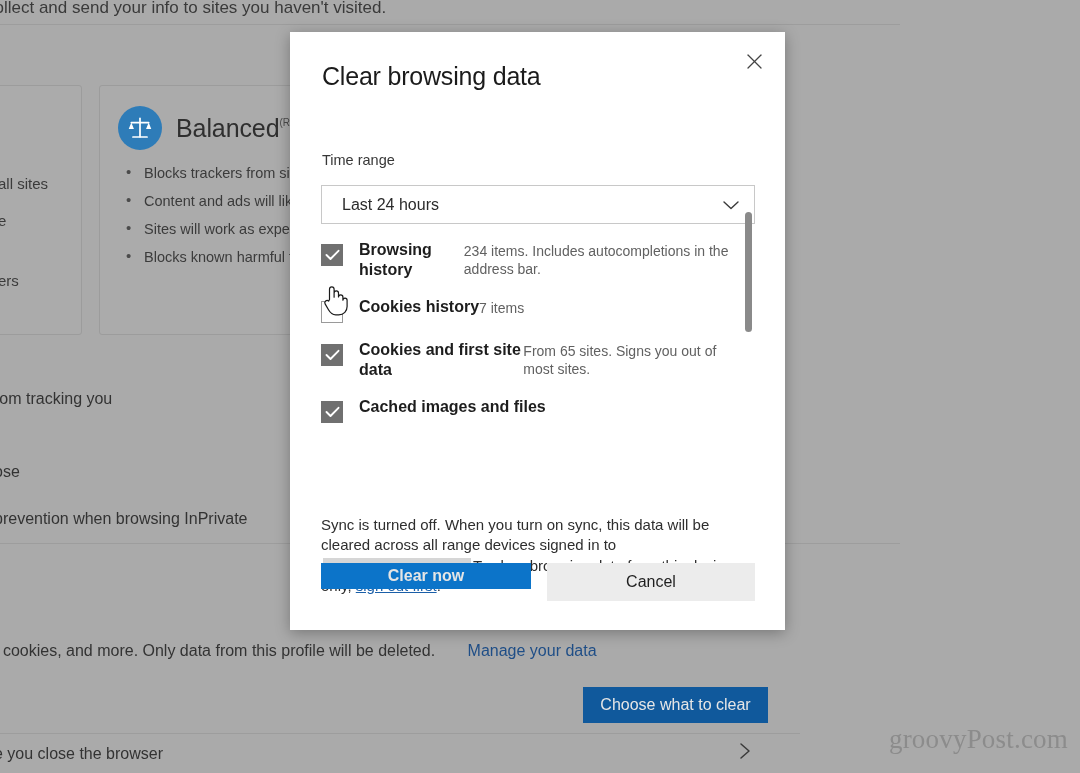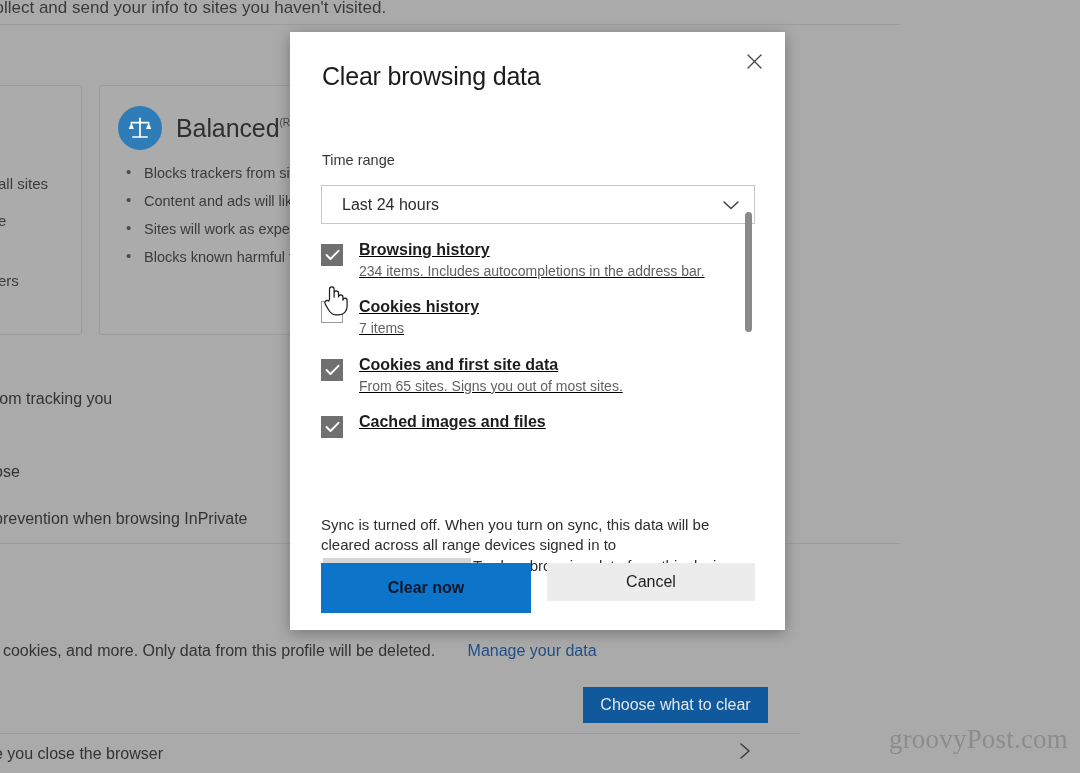--- a/index.html
+++ b/index.html
@@ -282,21 +282,21 @@
   .cbx.checked {
     background: #707070;
     border: 1px solid #707070;
     color: #ffffff;
   }
   .cbx.unchecked {
     background: #ffffff;
     border: 1px solid #9a9a9a;
   }
   .cbx svg { display: block; }
-  .opt-text { display: flex; flex-direction: column; text-decoration: underline; }
+  .opt-text { display: flex; flex-direction: row; }
   .opt-title {
     font-size: 16px;
     font-weight: bold;
     color: #1d1d1d;
     line-height: 1.25;
   }
   .opt-desc {
     font-size: 14px;
     color: #616161;
     line-height: 1.32;
@@ -348,23 +348,23 @@
   #dialog-buttons {
     position: absolute;
     left: 31px;
     top: 531px;
     width: 434px;
     display: flex;
     gap: 16px;
   }
   #clear-now-btn {
     width: 212px;
-    height: 50px;
+    height: 26px;
     background: #0c74c9;
-    color: #0f172a;
+    color: #e5e5e5;
     border: none;
     font-family: "Liberation Sans", sans-serif;
     font-size: 16px;
     font-weight: bold;
     cursor: pointer;
     padding: 0;
   }
   #cancel-btn {
     width: 210px;
     height: 38px;

